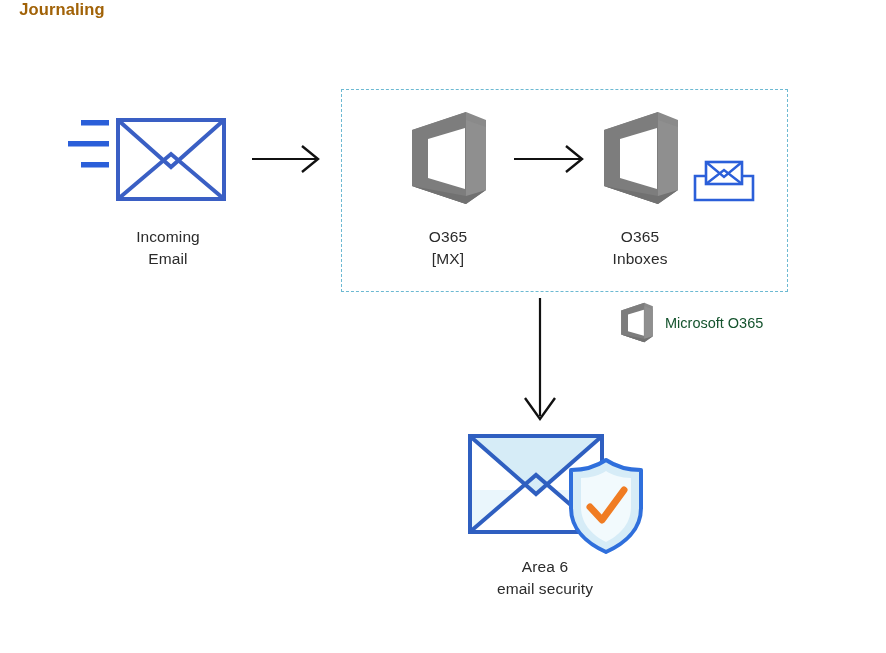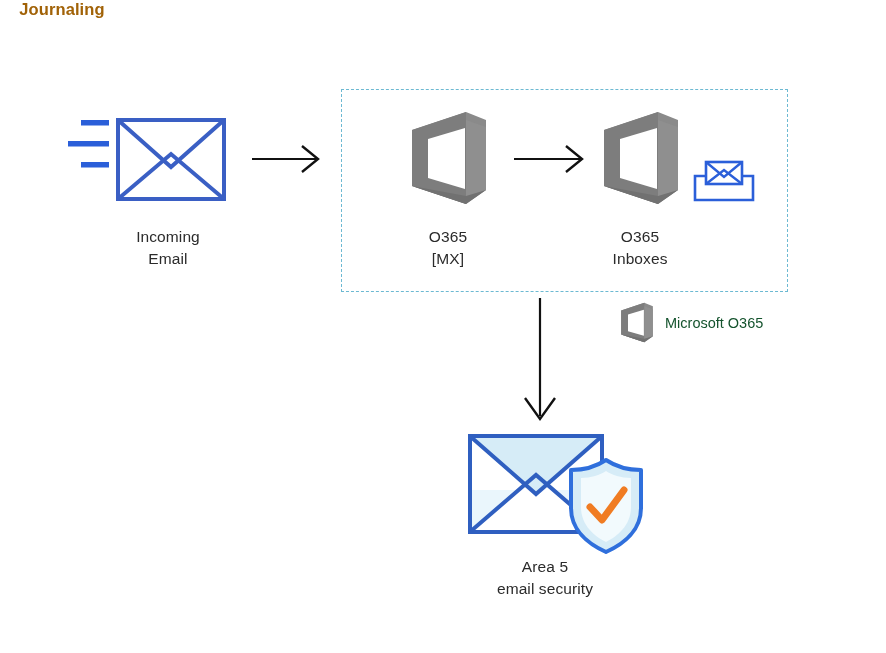--- a/index.html
+++ b/index.html
@@ -209,16 +209,16 @@
         <path d="M5 101 L70 45 L135 101" fill="none" stroke="#2f5fc0" stroke-width="4" stroke-linejoin="miter"></path>
       </g>
 
       <g>
         <path d="M105 40 C118 40 131 36 140 30 C149 36 162 40 175 40 L175 78 C175 100 158 114 140 122 C122 114 105 100 105 78 Z" fill="#d6ecf7" stroke="#2f6fdc" stroke-width="4" stroke-linejoin="round"></path>
         <path d="M115 48 C125 48 134 45 140 41 C146 45 155 48 165 48 L165 77 C165 95 152 106 140 112 C128 106 115 95 115 77 Z" fill="#f2fafd" stroke="none"></path>
         <path d="M124 77 L136 90 L158 60" fill="none" stroke="#f07c23" stroke-width="7" stroke-linecap="round" stroke-linejoin="round"></path>
       </g>
     </svg>
   </div>
-  <div class="caption" id="area1-caption">Area 5
+  <div class="caption" id="area1-caption">Area 6
 email security</div>
 
 </div>
 
 </body></html>

